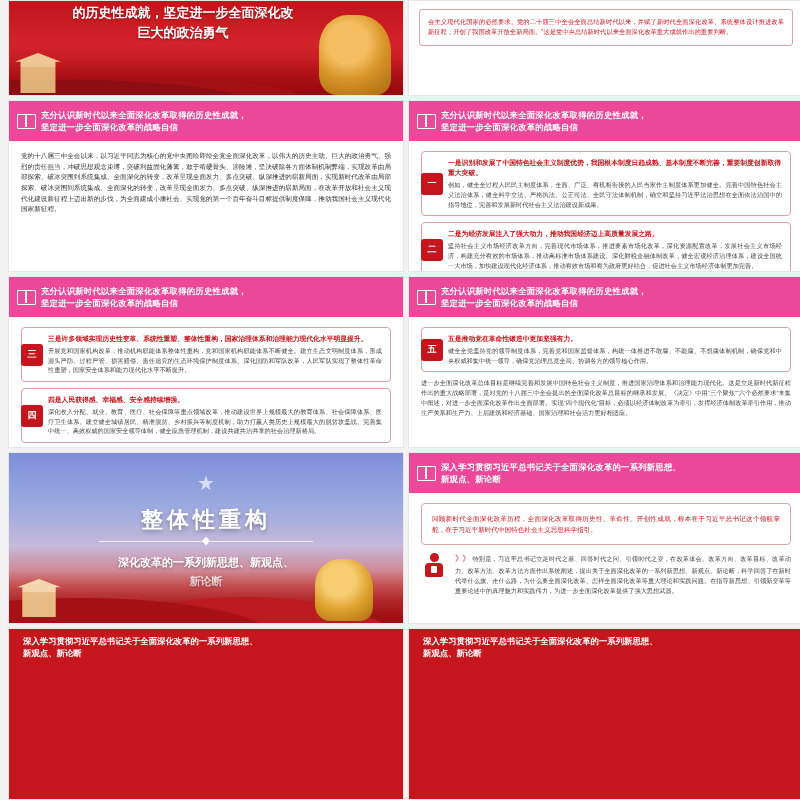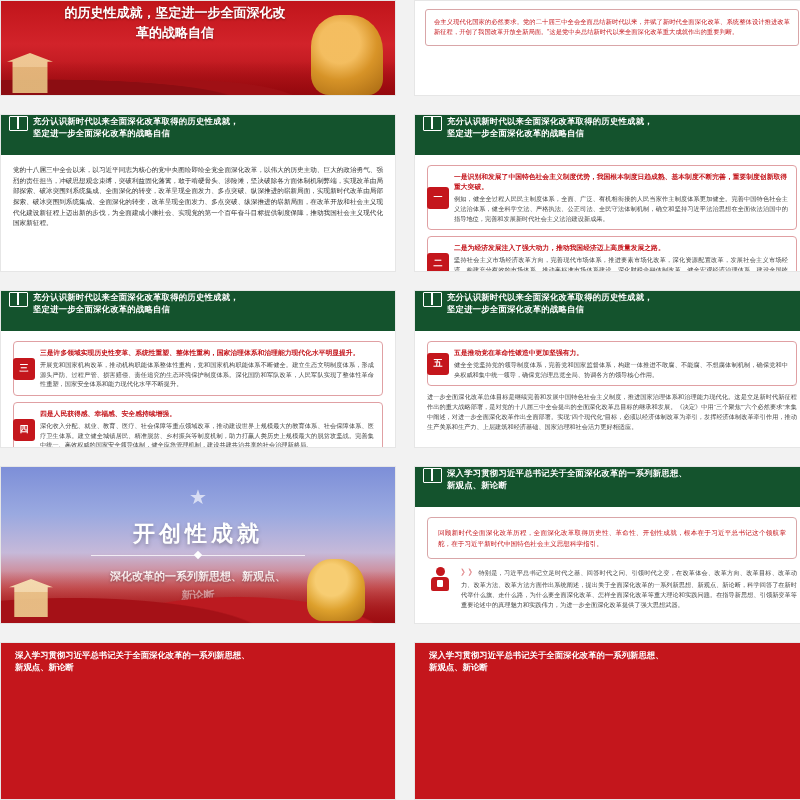--- a/index.html
+++ b/index.html
@@ -7,35 +7,37 @@
     margin: 0; padding: 0;
     width: 800px; height: 800px;
     background: #f2f2f2;
     font-family: "Liberation Sans", "DejaVu Sans", sans-serif;
   }
   .grid {
     width: 748px; height: 800px;
     display: grid;
     grid-template-columns: 396px 396px;
     grid-template-rows: 96px 1fr 1fr 1fr 1fr;
-    gap: 18px;
+    gap: 4px;
     padding: 0;
+    margin-left: 8px;
   }
   .slide {
     background: #ffffff;
     position: relative;
     overflow: hidden;
     border: 1px solid #e6e6e6;
   }
   
   .hdr {
-    background: #14532d;
+    background: #ec4899;
     color: #fff;
     height: 40px;
     display: flex;
+    align-items: center;
     padding: 0 8px;
     gap: 6px;
   }
   .hdr .book {
     width: 18px; height: 16px; flex: 0 0 18px;
     position: relative;
   }
   .hdr .book:before {
     content: "";
     position: absolute; left: 0; top: 1px;
@@ -256,21 +258,21 @@
   .cropbar .htxt { font-size: 8.4px; font-weight: bold; line-height: 1.45; }
 </style>
 </head>
 <body>
 
 <div class="grid">
 
   <div class="slide cover-top">
     <div class="title">
       <div>的历史性成就，坚定进一步全面深化改</div>
-      <div>革的战略自信</div>
+      <div>巨大的政治勇气</div>
     </div>
     <div class="hills"></div>
     <div class="pagoda"></div>
     <div class="lion"></div>
   </div>
 
   <div class="slide">
     <div class="plaincard">
       <div class="bd">会主义现代化国家的必然要求。党的二十届三中全会全面总结新时代以来，并赋了新时代全面深化改革、系统整体设计推进改革新征程，开创了我国改革开放全新局面。”这是党中央总结新时代以来全面深化改革重大成就作出的重要判断。</div>
     </div>
@@ -346,21 +348,21 @@
         <div class="num">五</div>
         <div class="t">五是推动党在革命性锻造中更加坚强有力。</div>
         <div class="c">健全全党坚持党的领导制度体系，完善党和国家监督体系，构建一体推进不敢腐、不能腐、不想腐体制机制，确保党和中央权威和集中统一领导，确保党治理总览全局、协调各方的领导核心作用。</div>
       </div>
       <div class="noteline">进一步全面深化改革总体目标是继续完善和发展中国特色社会主义制度，推进国家治理体系和治理能力现代化。这是立足新时代新征程作出的重大战略部署，是对党的十八届三中全会提出的全面深化改革总目标的继承和发展。《决定》中用“三个聚焦”“六个必然要求”来集中阐述，对进一步全面深化改革作出全面部署。实现“四个现代化”目标，必须以经济体制改革为牵引，发挥经济体制改革牵引作用，推动生产关系和生产力、上层建筑和经济基础、国家治理和社会活力更好相适应。</div>
     </div>
   </div>
 
   <div class="slide part2">
     <div class="star">★</div>
-    <div class="p2title">开创性成就</div>
+    <div class="p2title">整体性重构</div>
     <div class="rule"></div>
     <div class="sub">
       <div>深化改革的一系列新思想、新观点、</div>
       <div>新论断</div>
     </div>
     <div class="ground"></div>
     <div class="pag2"></div>
     <div class="lion2"></div>
   </div>
 

